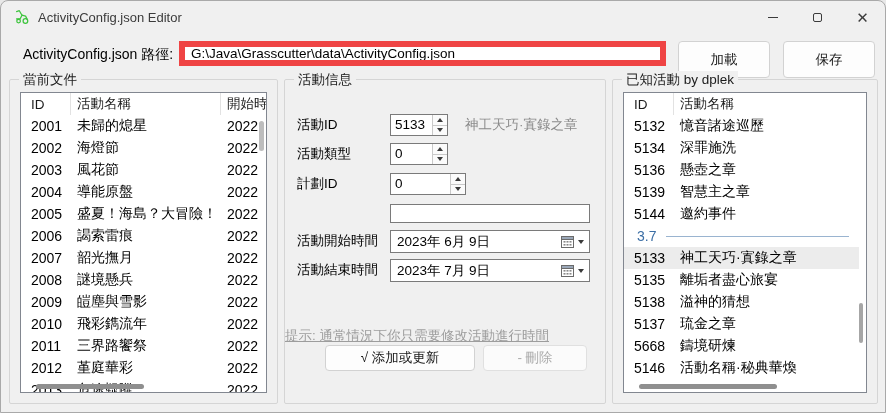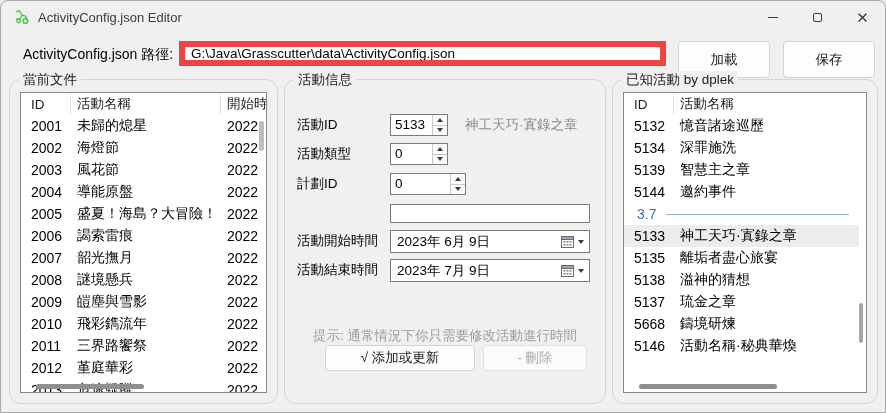--- a/index.html
+++ b/index.html
@@ -30,21 +30,21 @@
     font-family:inherit; color:#000; outline:none;
   }
   .btn {
     position:absolute; height:37px; background:#fdfdfd; border:1px solid #d2d2d2;
     border-radius:4px; font-size:13.5px; color:#1a1a1a; font-family:inherit;
     display:flex; align-items:center; justify-content:center;
   }
   .btn-load { left:677px; top:40px; width:92px; }
   .btn-save { left:782px; top:40px; width:92px; }
   
-  .groupbox { position:absolute; top:78px; height:325px; border:1px solid #d5d5d5; border-radius:12px; }
+  .groupbox { position:absolute; top:78px; height:325px; border:1px solid #d5d5d5; border-radius:2px; }
   .gb-left  { left:8px;   width:269px; }
   .gb-mid   { left:283px; width:322px; }
   .gb-right { left:611px; width:266px; }
   .gb-title {
     position:absolute; top:-9px; left:9px; background:#f0f0f0;
     padding:0 4px; font-size:13.5px; color:#1a1a1a; white-space:nowrap;
   }
   
   .table {
     position:absolute; left:10px; top:12px; bottom:10px; right:10px;
@@ -89,21 +89,21 @@
     position:absolute; left:105px; top:124px; width:200px; height:19px;
     border:1px solid #7a7a7a; background:#fff; font-size:13px; padding:0 4px;
     font-family:inherit; outline:none;
   }
   .datepicker {
     position:absolute; left:105px; width:200px; height:23px; background:#fff;
     border:1px solid #7a7a7a; display:flex; align-items:center;
   }
   .dp-text { flex:1; font-size:13.5px; padding-left:6px; color:#000; white-space:nowrap; overflow:hidden; }
   .dp-icons { display:flex; align-items:center; gap:4px; padding-right:5px; }
-  .hint { position:absolute; top:247px; left:0; right:0; text-align:center; font-size:13.5px; color:#9d9d9d; white-space:nowrap; }
+  .hint { position:absolute; top:247px; left:0; right:0; text-align:left; font-size:13.5px; color:#9d9d9d; white-space:nowrap;text-decoration:underline; }
   .btn-add { left:40px;  top:265px; width:150px; height:26px; }
   .btn-del { left:198px; top:265px; width:104px; height:26px; color:#ababab; border-color:#e0e0e0; background:#fbfbfb; }
 </style>
 </head>
 <body>
 
 <div class="window">
 
   <div class="titlebar">
     <svg class="app-icon" viewBox="0 0 20 20">
@@ -329,20 +329,24 @@
           <div class="trow">
             <span class="c col-id">5132</span>
             <span class="c col-name">憶音諸途巡歷</span>
           </div>
 
           <div class="trow">
             <span class="c col-id">5134</span>
             <span class="c col-name">深罪施洗</span>
           </div>
 
+          <div class="trow">
+            <span class="c col-id">5136</span>
+            <span class="c col-name">懸壺之章</span>
+          </div>
 
           <div class="trow">
             <span class="c col-id">5139</span>
             <span class="c col-name">智慧主之章</span>
           </div>
 
           <div class="trow">
             <span class="c col-id">5144</span>
             <span class="c col-name">邀約事件</span>
           </div>

